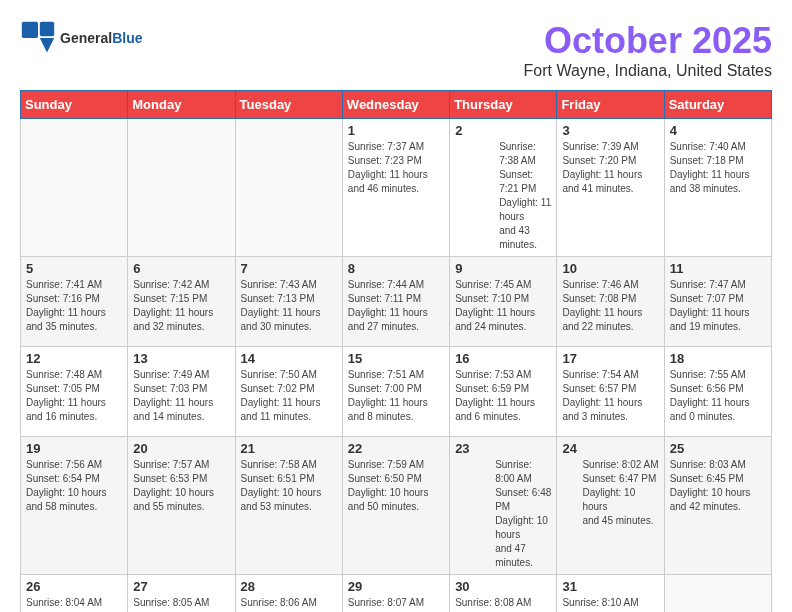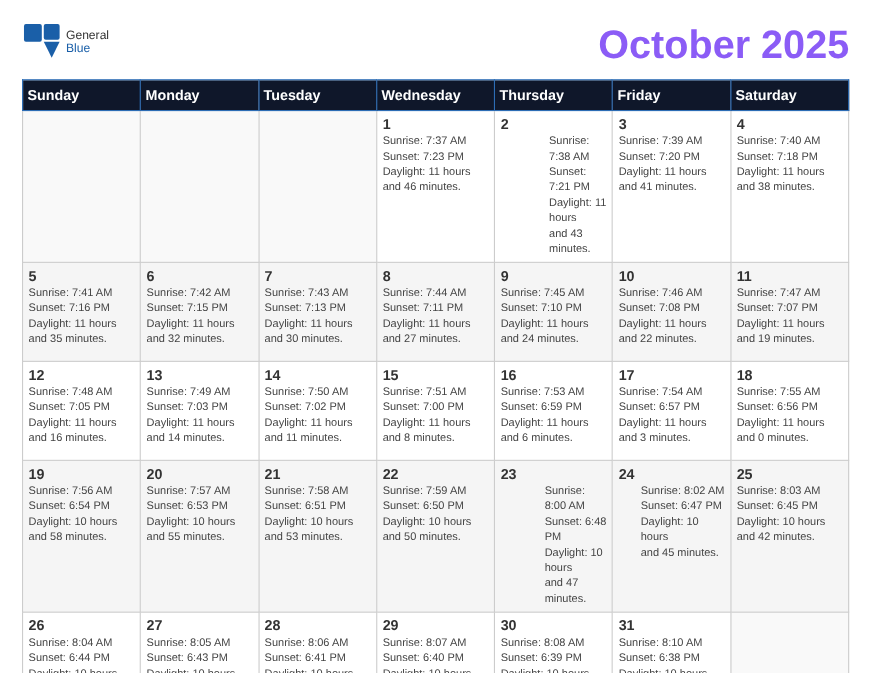--- a/index.html
+++ b/index.html
@@ -16,23 +16,23 @@
       align-items: flex-start;
       margin-bottom: 10px;
     }
     .logo {
       display: flex;
       align-items: center;
       gap: 4px;
     }
     .logo-text {
       display: flex;
-      flex-direction: column;
-      font-size: 11px;
-      font-weight: normal;
+      flex-direction: row;
+      font-size: 14px;
+      font-weight: bold;
     }
     .logo-general { color: #333; }
     .logo-blue { color: #1a5fa8; }
     .logo-icon {
       width: 36px;
       height: 36px;
     }
     .title-area {
       text-align: right;
     }
@@ -44,21 +44,21 @@
     .location {
       font-size: 16px;
       color: #333;
     }
     table {
       width: 100%;
       border-collapse: collapse;
       table-layout: fixed;
     }
     thead th {
-      background-color: #0f172a;
+      background-color: #ef4444;
       color: white;
       font-size: 13px;
       font-weight: bold;
       padding: 6px 4px;
       text-align: left;
       border: 1px solid #2d6db5;
     }
     tbody td {
       border: 1px solid #ccc;
       vertical-align: top;
@@ -98,20 +98,21 @@
       <rect x="22" y="2" width="16" height="16" rx="2" fill="#1a5fa8"></rect>
       <polygon points="22,20 38,20 30,36" fill="#1a5fa8"></polygon>
     </svg>
     <div class="logo-text">
       <span class="logo-general">General</span>
       <span class="logo-blue">Blue</span>
     </div>
   </div>
   <div class="title-area">
     <div class="month-title">October 2025</div>
+    <div class="location">Fort Wayne, Indiana, United States</div>
   </div>
 </div>
 
 <table>
   <thead>
     <tr>
     <th>Sunday</th>
         <th>Monday</th>
         <th>Tuesday</th>
         <th>Wednesday</th>

